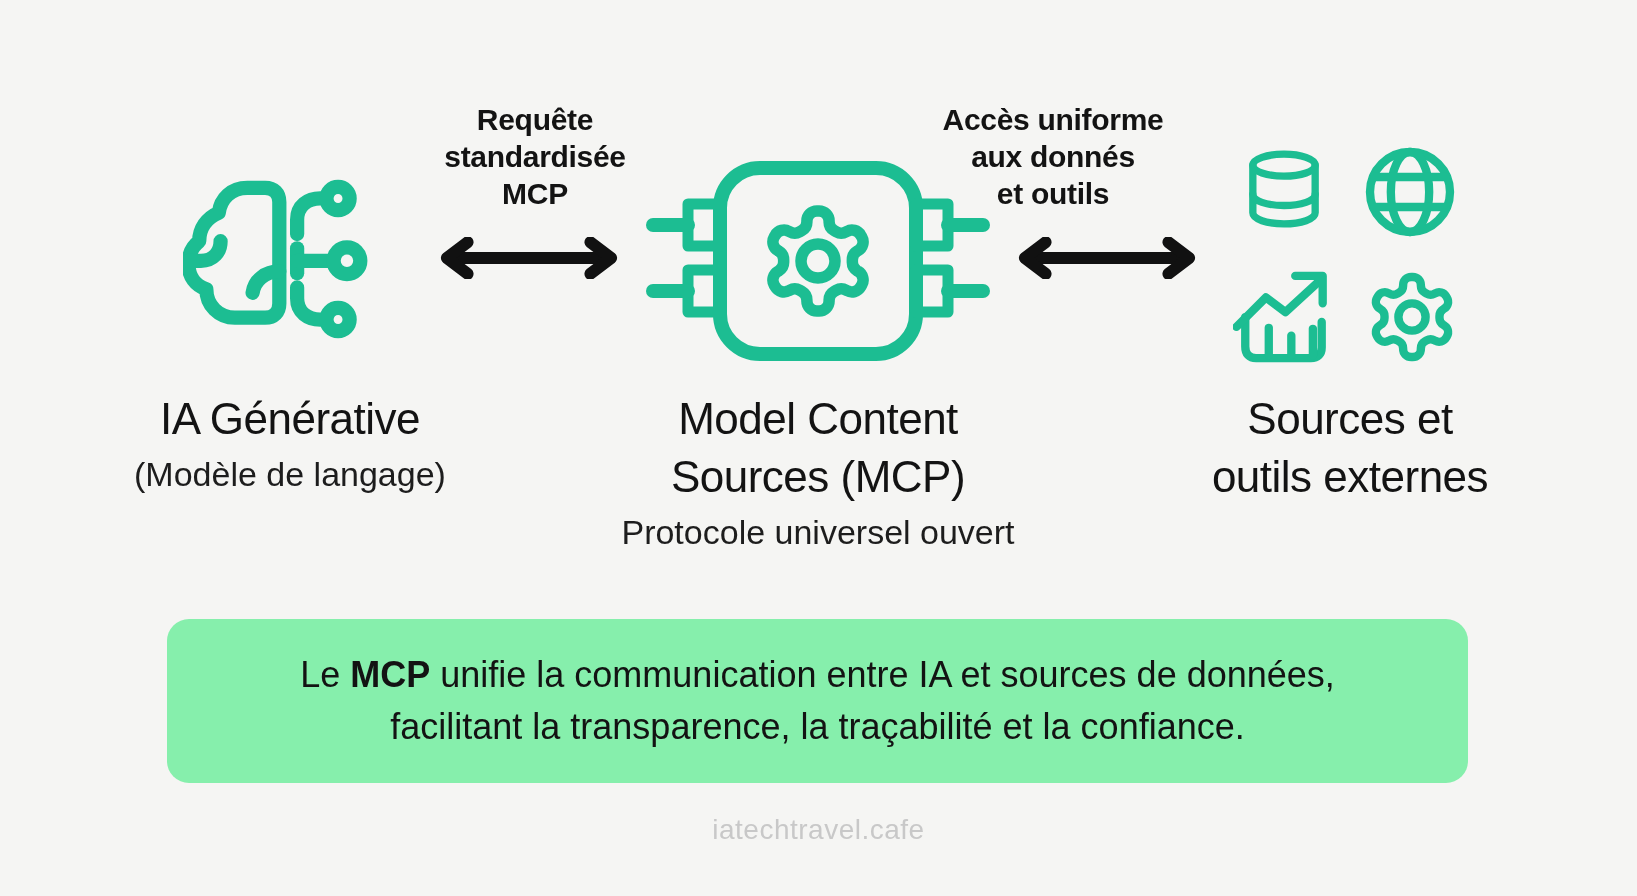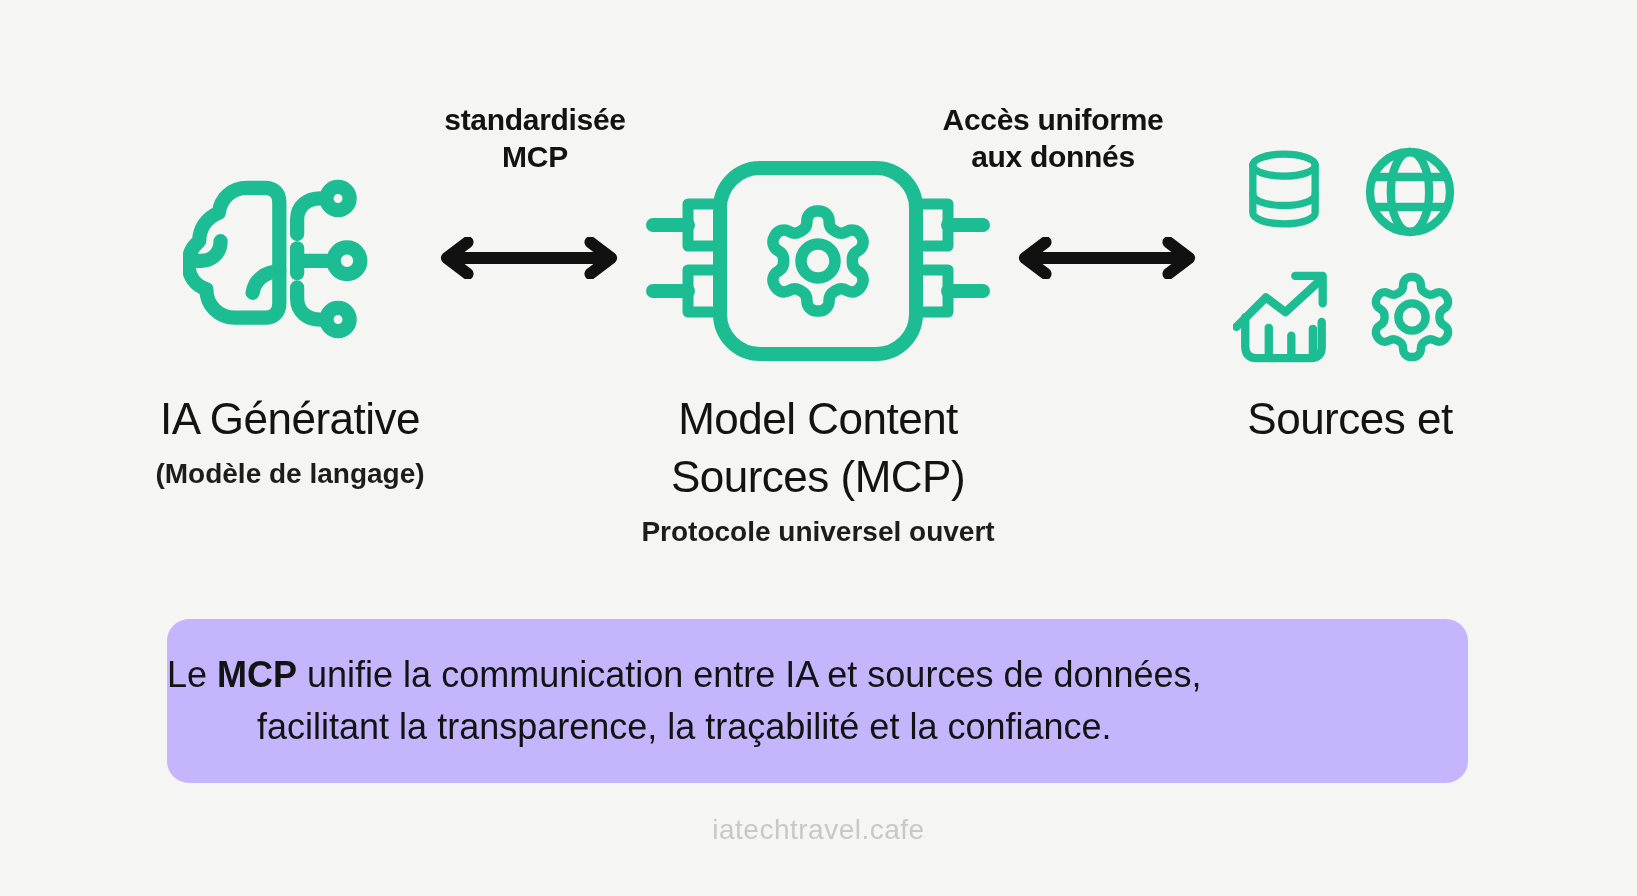--- a/index.html
+++ b/index.html
@@ -10,32 +10,32 @@
     font-family:"Liberation Sans", sans-serif;
     color:#131313;
     overflow:hidden;
   }
   .abs{position:absolute;}
   .node-title{
     font-size:44px;font-weight:400;letter-spacing:-0.5px;
     line-height:58px;text-align:center;color:#131313;
   }
   .node-subtitle{
-    font-size:28px;font-weight:700;line-height:44px;
+    font-size:34px;font-weight:400;line-height:44px;
     text-align:center;color:#1d1d1d;
   }
   .arrow-label{
     font-size:30px;font-weight:700;line-height:37px;
     text-align:center;color:#131313;letter-spacing:-0.3px;
   }
   .icon-svg{display:block;}
   .card{
     position:absolute;left:167px;top:619px;width:1301px;height:164px;
-    background:#c4b5fd;border-radius:22px;
-    display:flex;align-items:center;justify-content:flex-start;
+    background:#86efac;border-radius:22px;
+    display:flex;align-items:center;justify-content:center;
   }
   .card-text{
     font-size:36px;line-height:52px;text-align:center;color:#131313;
   }
   .card-text b{font-weight:700;}
   .footer{
     position:absolute;left:0;top:814px;width:1637px;
     text-align:center;font-size:28px;font-weight:400;color:#c8c8c8;
     letter-spacing:0.5px;
   }
@@ -56,20 +56,21 @@
       <path d="M64,51 L82,51"></path>
       <circle cx="92" cy="51" r="7.5"></circle>
       <path d="M64,66 L64,72 C64,80 70,84 77,84"></path>
       <circle cx="87" cy="84" r="6.5"></circle>
     </svg>
   </div>
   <div class="abs node-title" style="left:40px;top:390px;width:500px;">IA Générative</div>
   <div class="abs node-subtitle" style="left:40px;top:452px;width:500px;">(Modèle de langage)</div>
 
   <div class="abs arrow-label" style="left:385px;top:101px;width:300px;">
+    <div>Requête</div>
     <div>standardisée</div>
     <div>MCP</div>
   </div>
   <div class="abs" style="left:430px;top:237px;width:198px;height:42px;">
     <svg class="icon-svg" width="198" height="42" viewBox="0 0 200 42" fill="none" stroke="#111111" stroke-width="12" stroke-linecap="round" stroke-linejoin="round">
       <path d="M18,21 L182,21"></path>
       <path d="M38,5 L17,21 L38,37"></path>
       <path d="M162,5 L183,21 L162,37"></path>
     </svg>
   </div>
@@ -93,20 +94,21 @@
   </div>
   <div class="abs node-title" style="left:568px;top:390px;width:500px;">
     <div>Model Content</div>
     <div>Sources (MCP)</div>
   </div>
   <div class="abs node-subtitle" style="left:568px;top:510px;width:500px;">Protocole universel ouvert</div>
 
   <div class="abs arrow-label" style="left:903px;top:101px;width:300px;">
     <div>Accès uniforme</div>
     <div>aux donnés</div>
+    <div>et outils</div>
   </div>
   <div class="abs" style="left:1008px;top:237px;width:198px;height:42px;">
     <svg class="icon-svg" width="198" height="42" viewBox="0 0 200 42" fill="none" stroke="#111111" stroke-width="12" stroke-linecap="round" stroke-linejoin="round">
       <path d="M18,21 L182,21"></path>
       <path d="M38,5 L17,21 L38,37"></path>
       <path d="M162,5 L183,21 L162,37"></path>
     </svg>
   </div>
 
   <div class="abs" style="left:1240px;top:138px;width:88px;height:102px;">
@@ -135,20 +137,21 @@
     </svg>
   </div>
   <div class="abs" style="left:1364px;top:268px;width:96px;height:98px;">
     <svg class="icon-svg" width="96" height="98" viewBox="0 0 24 24" fill="none" stroke="#1cbd92" stroke-width="2.1" stroke-linecap="round" stroke-linejoin="round">
       <path d="M12.22 2h-.44a2 2 0 0 0-2 2v.18a2 2 0 0 1-1 1.73l-.43.25a2 2 0 0 1-2 0l-.15-.08a2 2 0 0 0-2.73.73l-.22.38a2 2 0 0 0 .73 2.73l.15.1a2 2 0 0 1 1 1.72v.51a2 2 0 0 1-1 1.74l-.15.09a2 2 0 0 0-.73 2.73l.22.38a2 2 0 0 0 2.73.73l.15-.08a2 2 0 0 1 2 0l.43.25a2 2 0 0 1 1 1.73V20a2 2 0 0 0 2 2h.44a2 2 0 0 0 2-2v-.18a2 2 0 0 1 1-1.73l.43-.25a2 2 0 0 1 2 0l.15.08a2 2 0 0 0 2.73-.73l.22-.39a2 2 0 0 0-.73-2.73l-.15-.08a2 2 0 0 1-1-1.74v-.5a2 2 0 0 1 1-1.74l.15-.09a2 2 0 0 0 .73-2.73l-.22-.38a2 2 0 0 0-2.73-.73l-.15.08a2 2 0 0 1-2 0l-.43-.25a2 2 0 0 1-1-1.73V4a2 2 0 0 0-2-2z"></path>
       <circle cx="12" cy="12" r="3.4"></circle>
     </svg>
   </div>
   <div class="abs node-title" style="left:1100px;top:390px;width:500px;">
     <div>Sources et</div>
+    <div>outils externes</div>
   </div>
 
   <div class="card">
     <div class="card-text">
       <div><span>Le </span><b>MCP</b><span> unifie la communication entre IA et sources de données,</span></div>
       <div>facilitant la transparence, la traçabilité et la confiance.</div>
     </div>
   </div>
 
   <div class="footer">iatechtravel.cafe</div>

